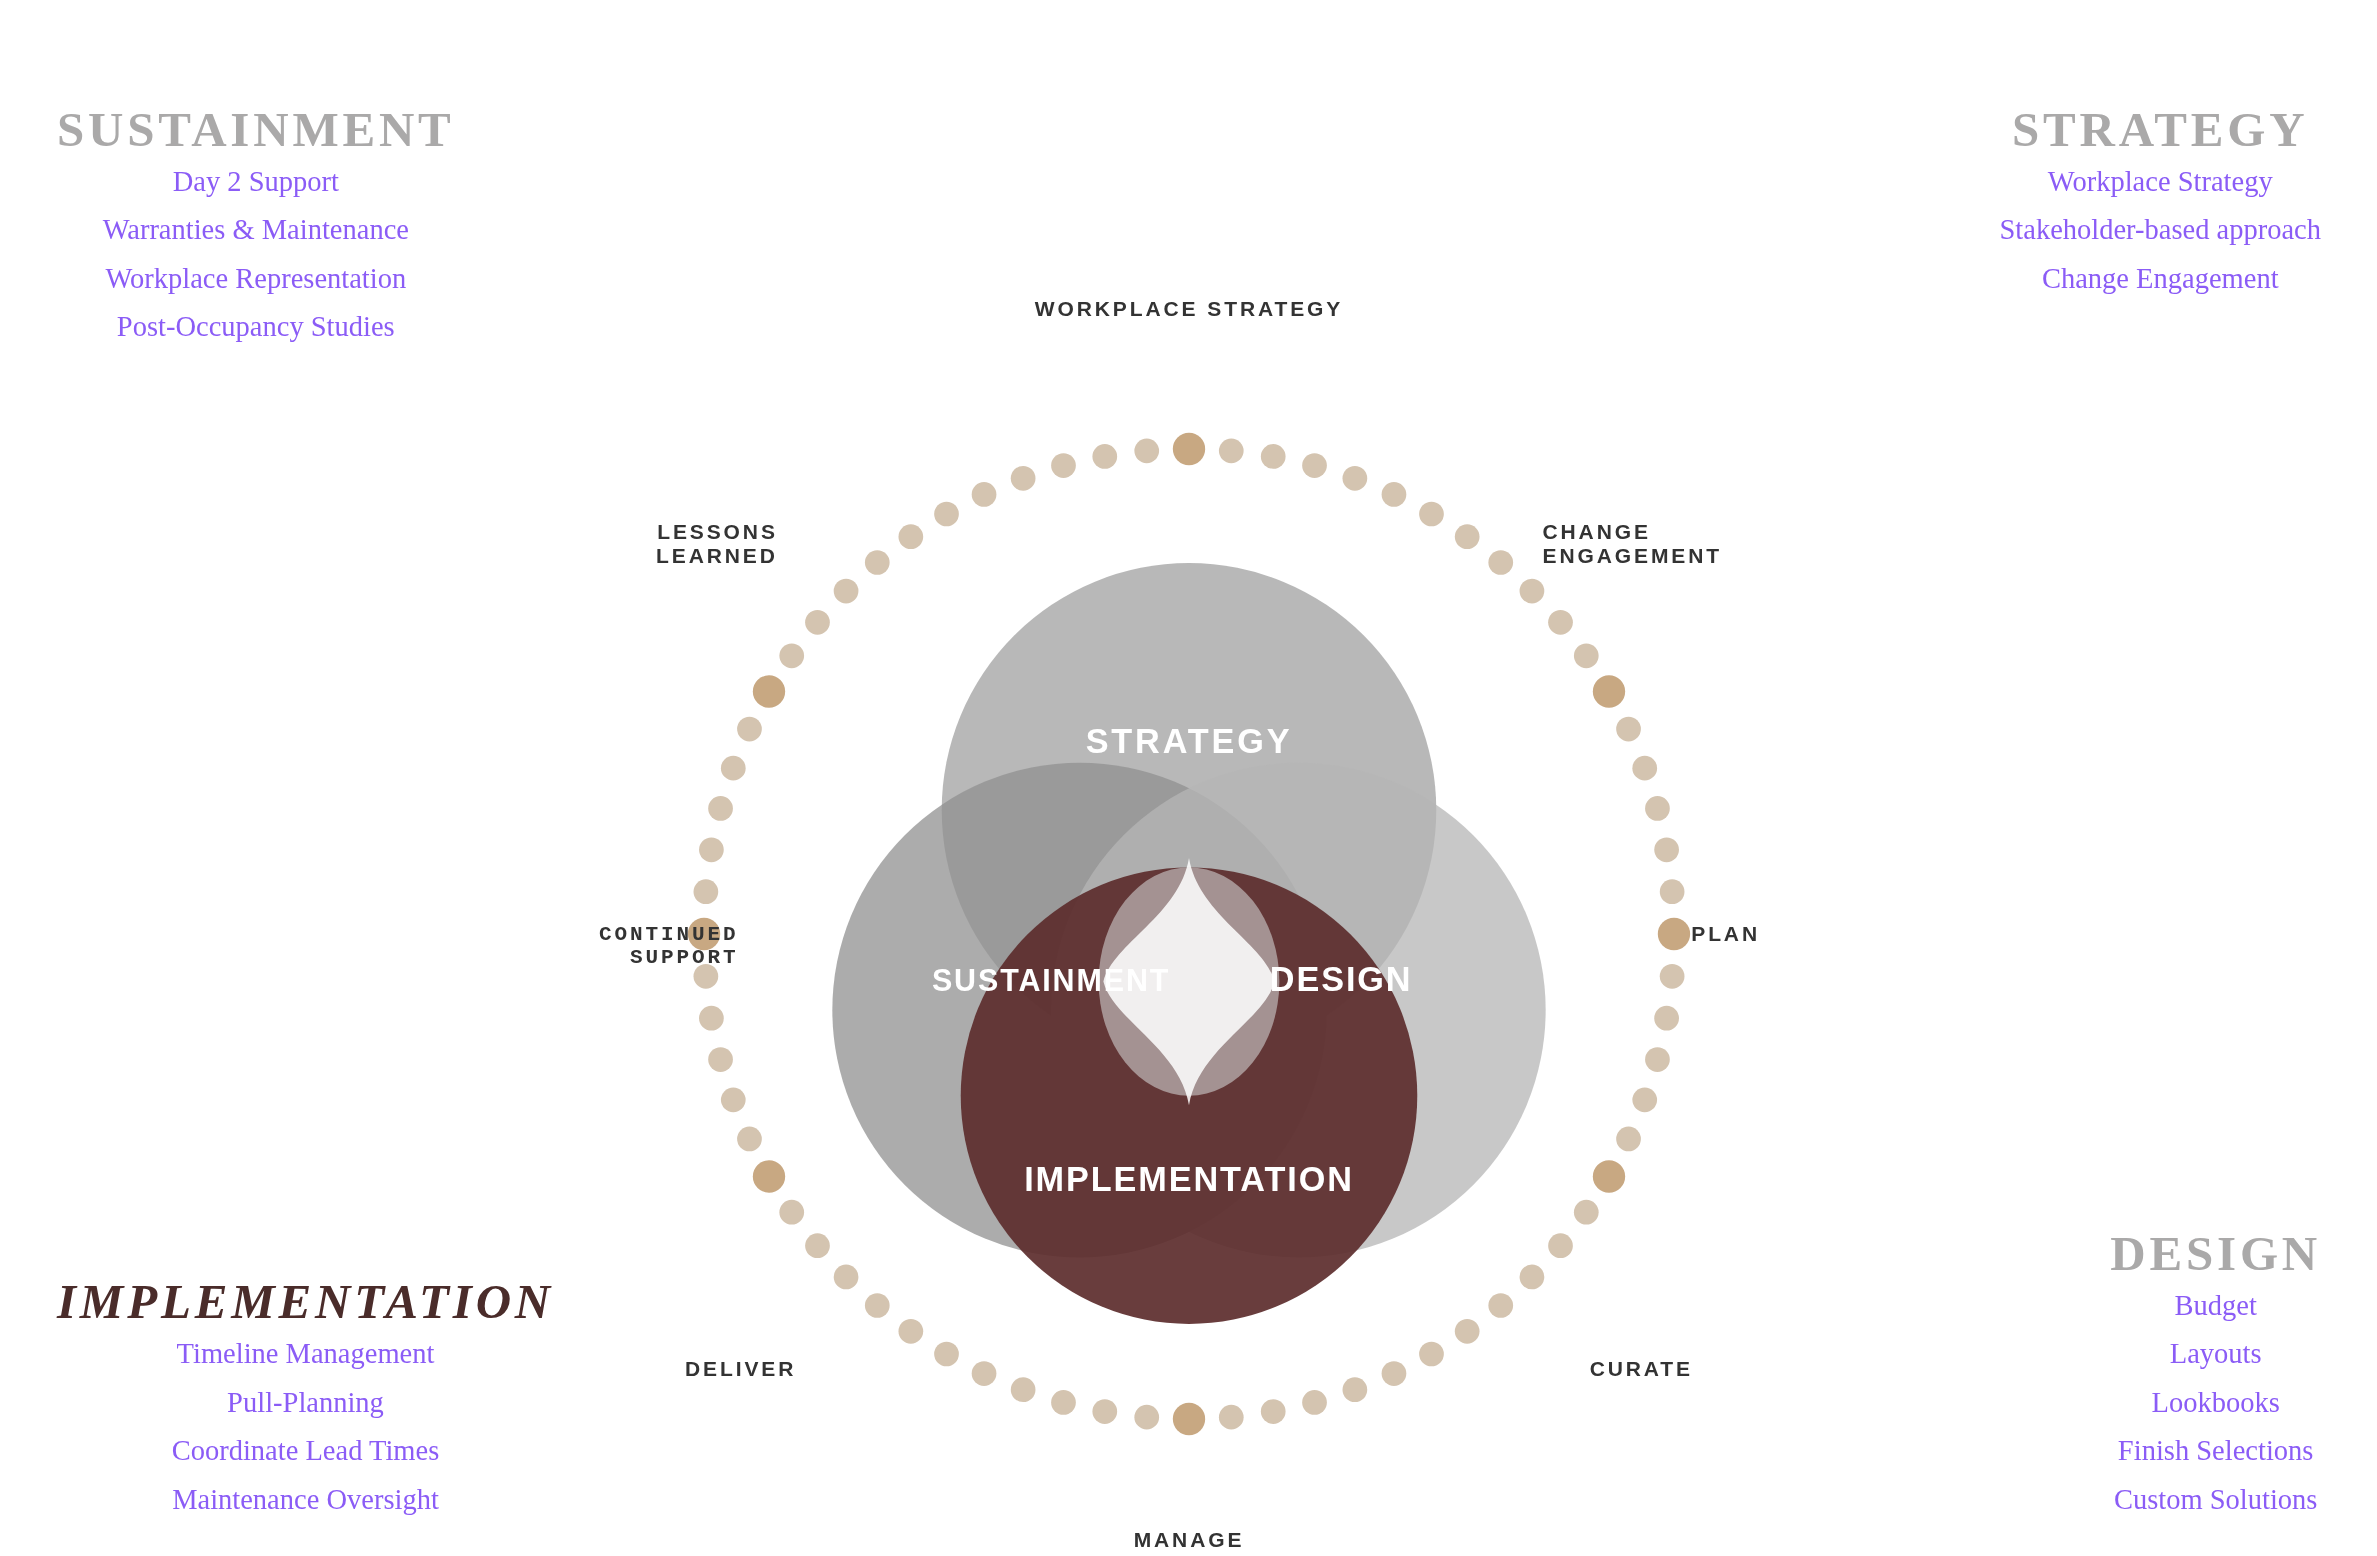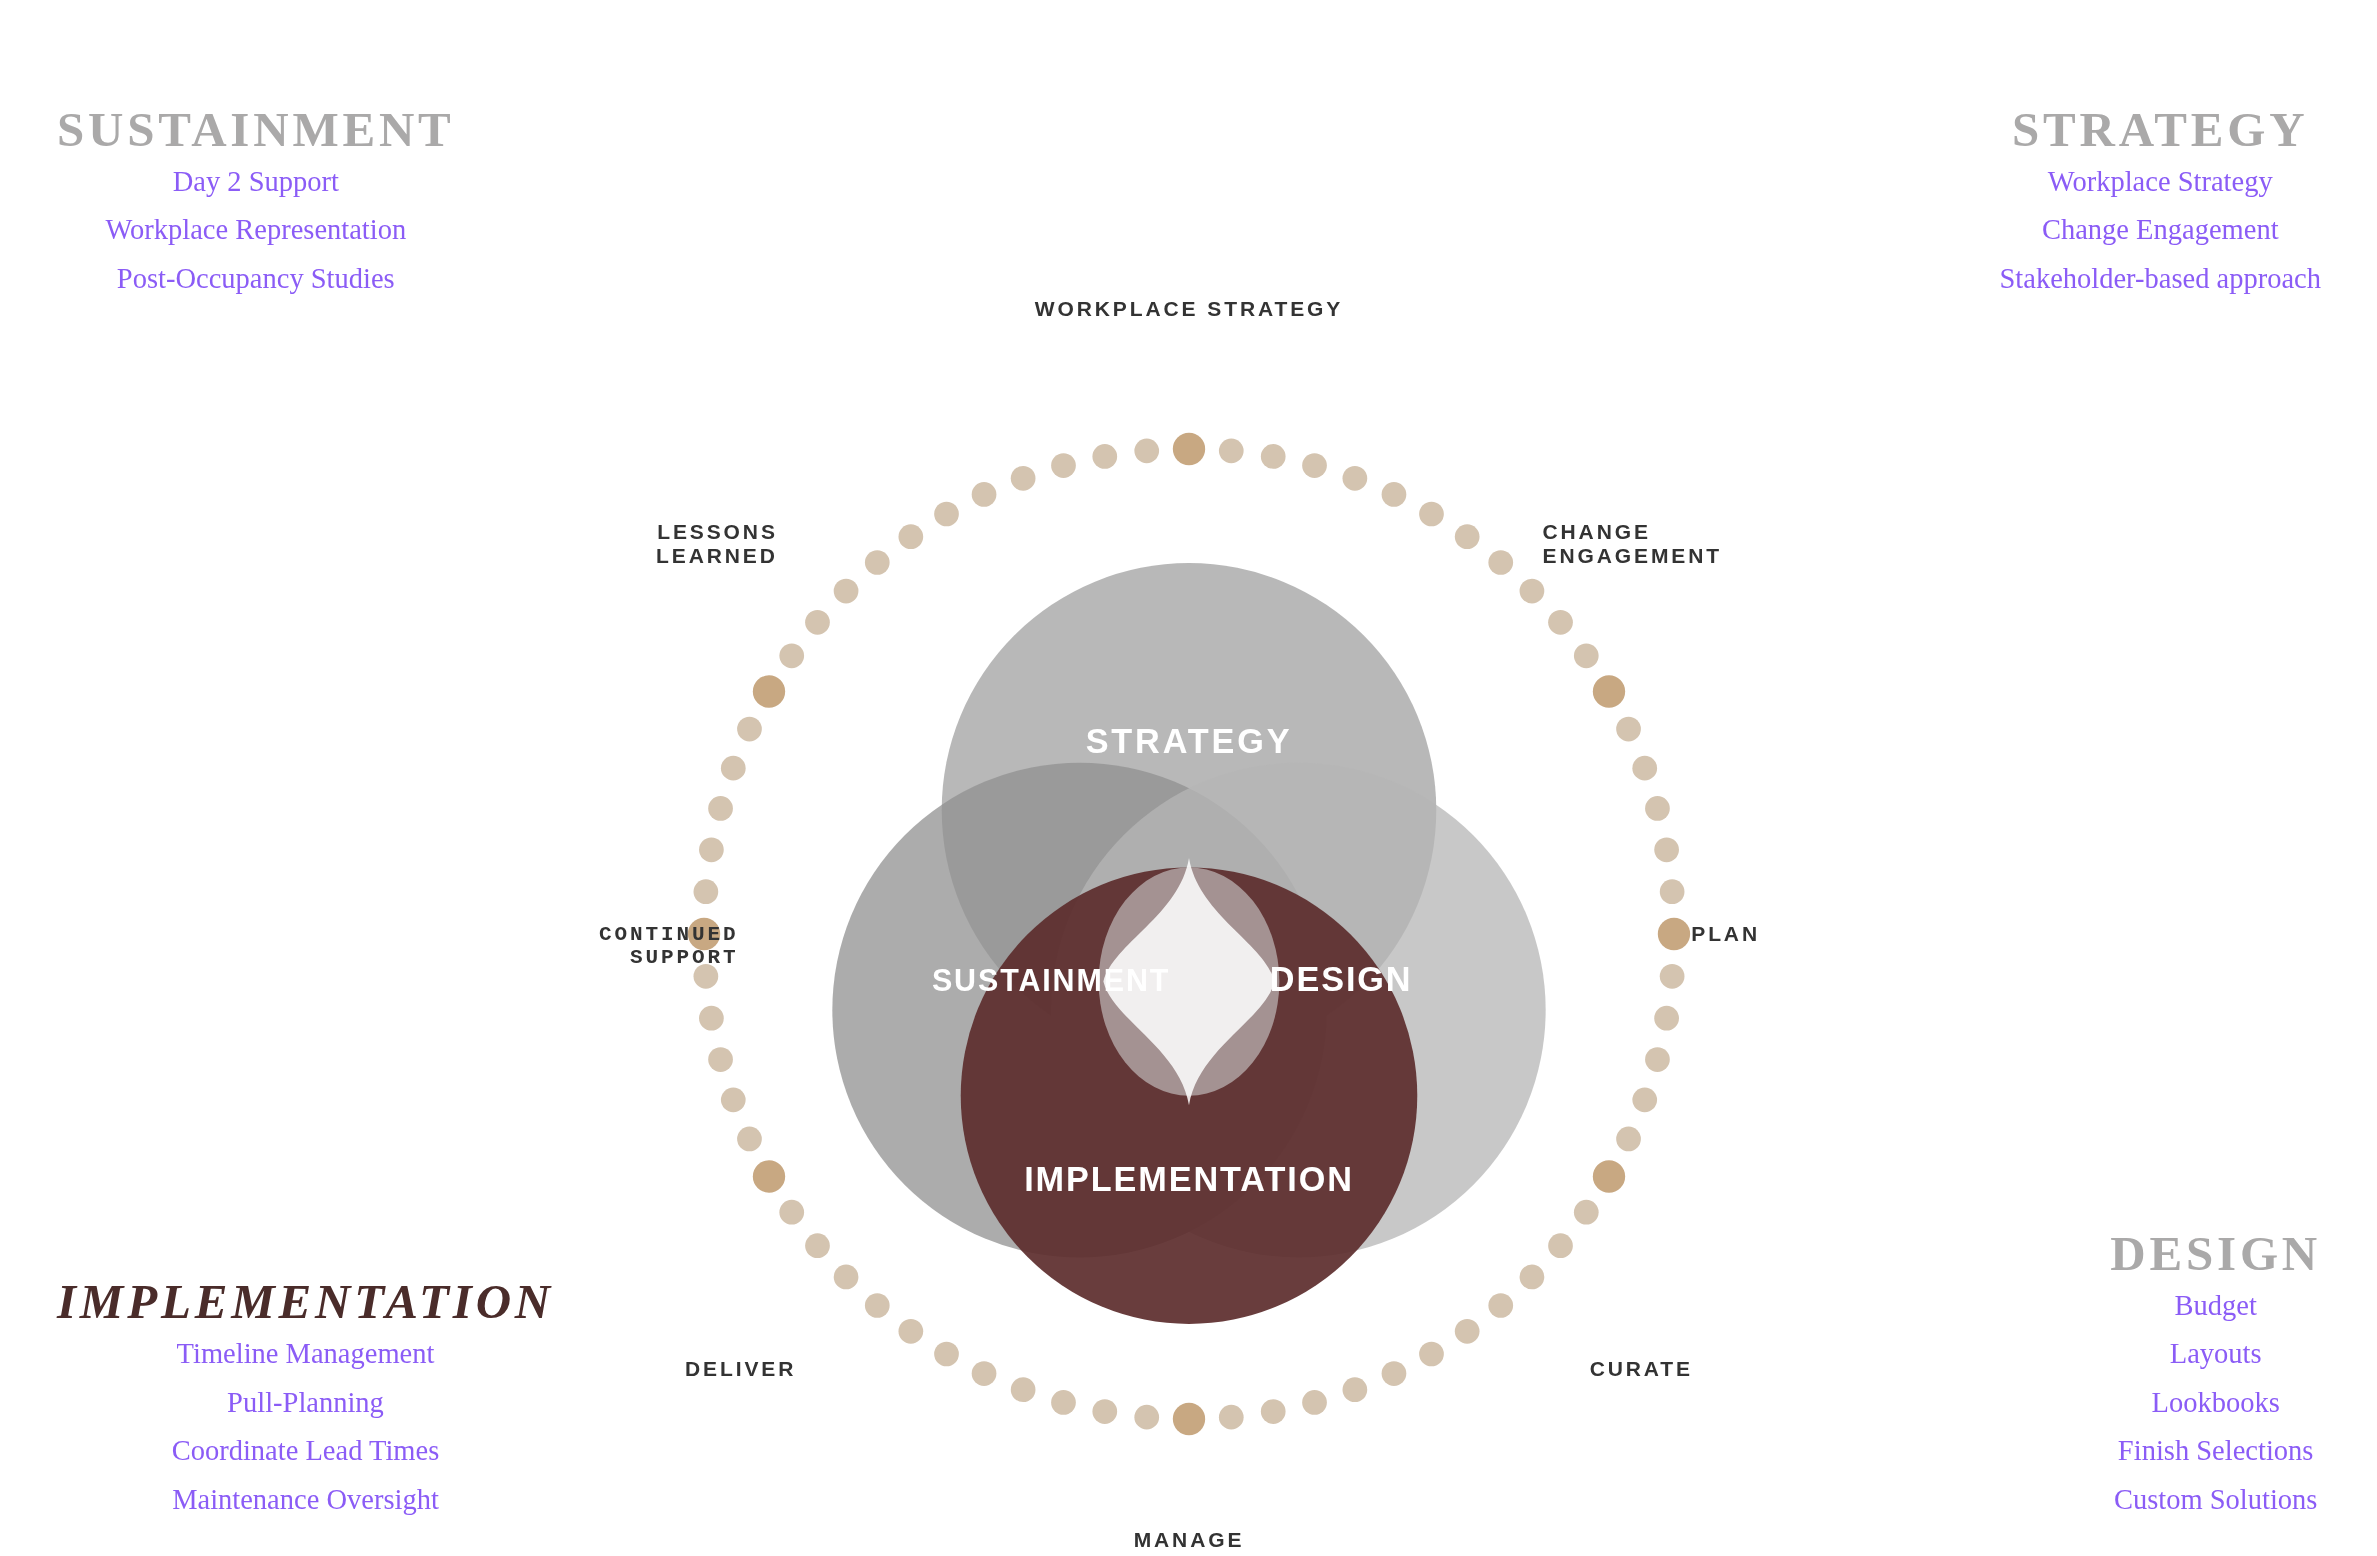--- a/index.html
+++ b/index.html
@@ -184,31 +184,32 @@
   </style>
 </head>
 <body>
 
 <div class="page-container">
 
   <div class="corner-text top-left-corner">
     <div class="heading">SUSTAINMENT</div>
     <div class="items">
       <div>Day 2 Support</div>
+      <div>Warranties &amp; Maintenance</div>
       <div>Workplace Representation</div>
       <div>Post-Occupancy Studies</div>
     </div>
   </div>
 
   <div class="corner-text top-right-corner">
     <div class="heading">STRATEGY</div>
     <div class="items">
       <div>Workplace Strategy</div>
+      <div>Stakeholder-based approach</div>
       <div>Change Engagement</div>
-      <div>Stakeholder-based approach</div>
       <div></div>
     </div>
   </div>
 
   <div class="corner-text bottom-left-corner">
     <div class="heading" style="color:#4a2c2a; font-style:italic;">IMPLEMENTATION</div>
     <div class="items">
       <div>Timeline Management</div>
       <div>Pull-Planning</div>
       <div>Coordinate Lead Times</div>

